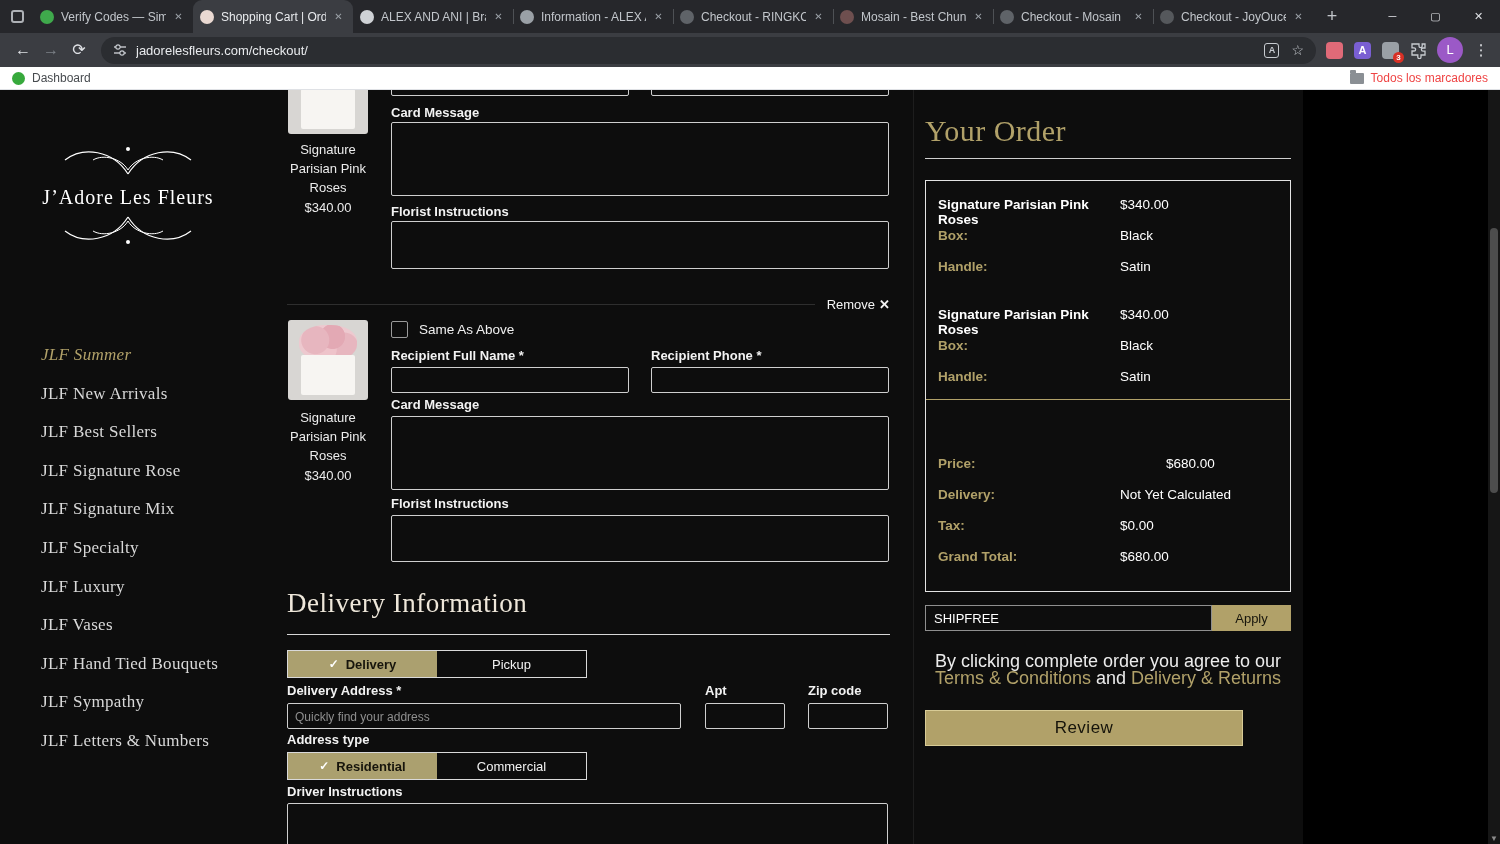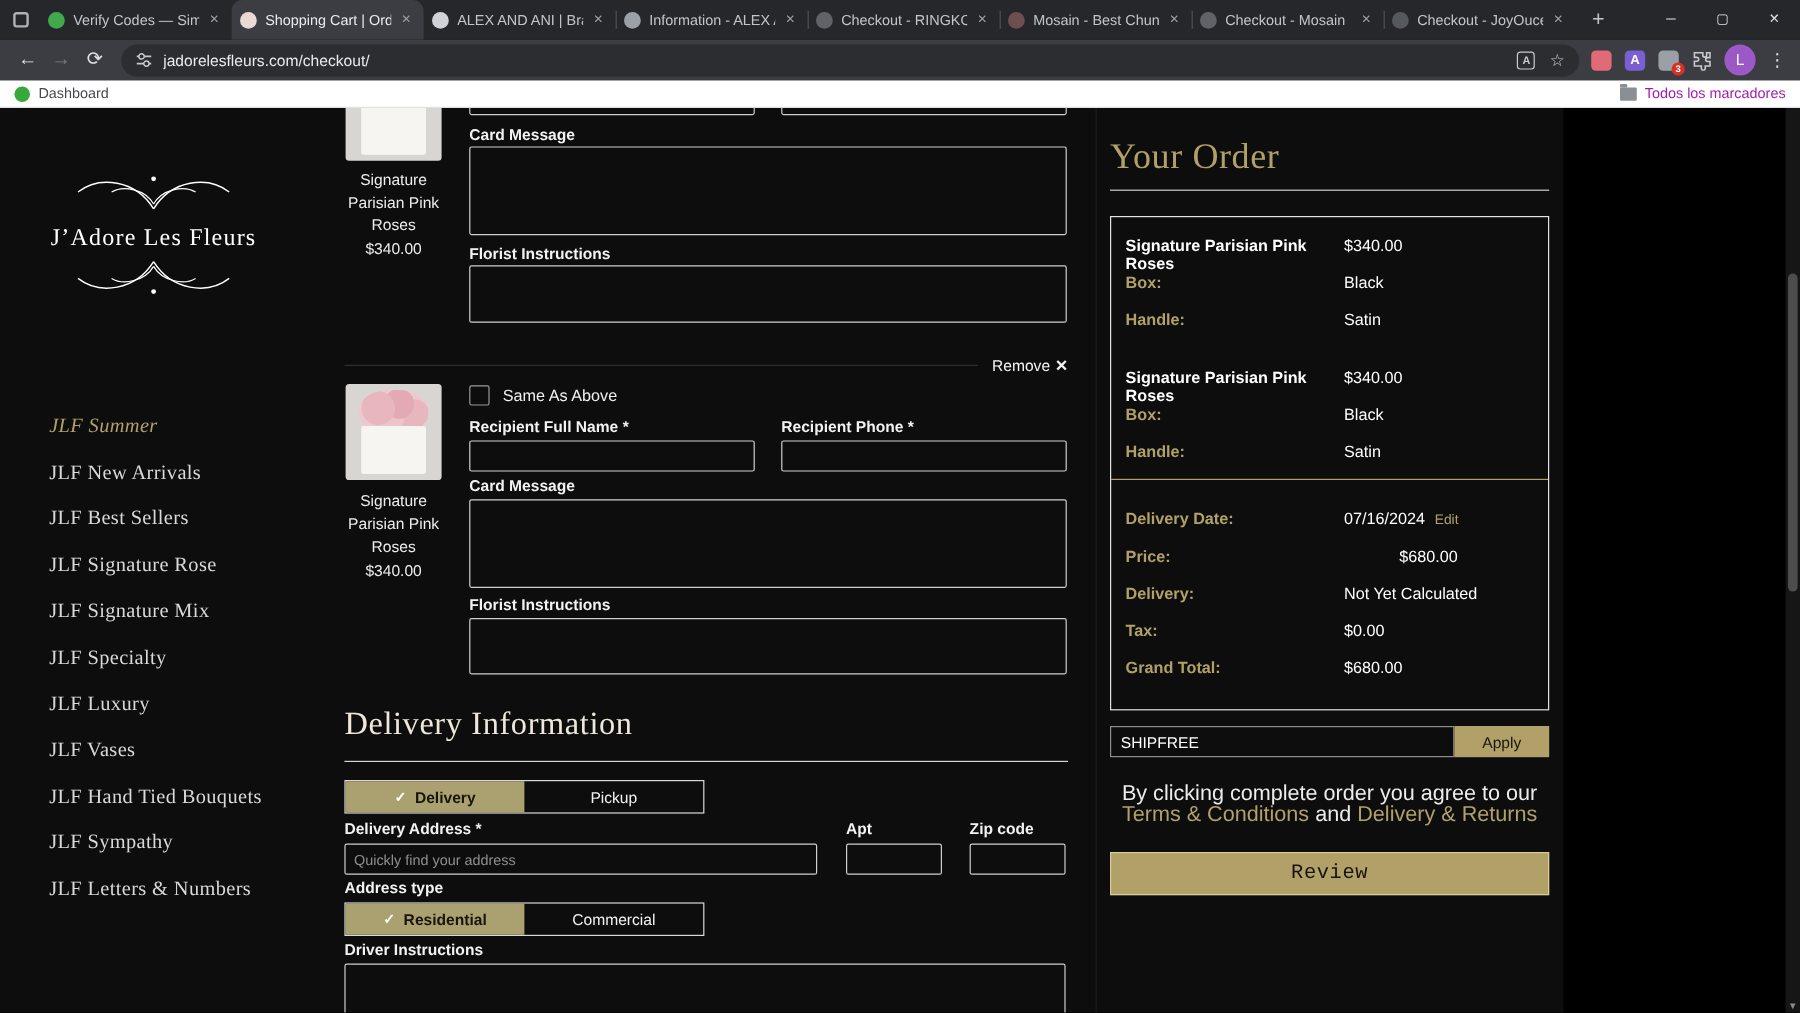--- a/index.html
+++ b/index.html
@@ -32,21 +32,21 @@
   .ext-cluster { display:flex; align-items:center; gap:11px; flex:none; margin-right:10px; }
   .ext { width:17px; height:17px; border-radius:4px; position:relative; }
   .ext.e1{background:#e06a78;} .ext.e2{background:#7a5fd3; color:#fff; font-size:11px; text-align:center; line-height:17px; font-weight:bold;}
   .ext.e3{background:#9aa0a6;}
   .badge { position:absolute; right:-5px; bottom:-4px; min-width:11px; height:11px; background:#d93025; color:#fff; font-size:8px; line-height:11px; border-radius:6px; text-align:center; padding:0 2px; font-weight:bold; }
   .avatar { width:26px; height:26px; border-radius:50%; background:#9b59c7; color:#fff; font-size:13px; line-height:26px; text-align:center; flex:none; margin-right:8px; }
   .menu-dots { color:#dfe1e5; font-size:15px; width:20px; text-align:center; flex:none; }
 
   .bookmarks { position:absolute; top:67px; left:0; width:100%; height:23px; background:#ffffff; border-bottom:1px solid #dfe1e5; display:flex; align-items:center; font-size:12px; color:#474b4f; padding:0 12px; }
   .bm-dot { width:13px; height:13px; border-radius:50%; background:#37a93c; margin-right:7px; flex:none; }
-  .bm-right { margin-left:auto; display:flex; align-items:center; gap:7px; color:#a21caf; }
+  .bm-right { margin-left:auto; display:flex; align-items:center; gap:7px; color:#ef4444; }
   .folder { width:14px; height:11px; background:#8a8f94; border-radius:1px; position:relative; }
   .folder::before { content:""; position:absolute; top:-3px; left:0; width:6px; height:3px; background:#8a8f94; border-radius:1px 1px 0 0; }
 
   
   .page { position:absolute; top:90px; left:0; width:1500px; height:754px; background:#000; overflow:hidden; }
   .content { position:absolute; left:0; top:0; width:1303px; height:754px; background:#0d0d0d; overflow:hidden; }
   .vsep { position:absolute; left:913px; top:0; width:1px; height:100%; background:#1d1d1d; }
 
   .scrollbar { position:absolute; right:0; top:0; width:12px; height:754px; background:#161616; }
   .scroll-thumb { position:absolute; left:2px; width:8px; top:138px; height:265px; background:#4d4d4d; border-radius:4px; }
@@ -98,21 +98,21 @@
   .orow .lbl { width:182px; flex:none; font-weight:bold; }
   .orow .val { color:#ffffff; }
   .lbl.gold { color:#b1a169; }
   .lbl.white { color:#ffffff; }
   .gold-divider { position:absolute; left:0; width:100%; height:1px; background:#b1a169; top:218px; }
   .edit-link { color:#b1a169; font-size:11.5px; margin-left:8px; cursor:pointer; }
   .coupon-input { position:absolute; top:515px; left:0; width:287px; height:26px; background:transparent; border:1px solid #8f8f8f; color:#fff; font-size:13px; padding:0 8px; font-family:"Liberation Sans",sans-serif; }
   .apply-btn { position:absolute; top:515px; left:287px; width:79px; height:26px; background:#b1a169; border:none; color:#17150c; font-size:13px; cursor:pointer; font-family:"Liberation Sans",sans-serif; }
   .agreement { position:absolute; top:563px; left:0; width:366px; text-align:center; font-size:18px; color:#ececec; line-height:17px; }
   .agreement a { color:#b1a169; text-decoration:none; cursor:pointer; }
-  .review-btn { position:absolute; top:620px; left:0; width:366px; height:36px; background:#b1a169; border:1px solid #d8cb96; color:#15130a; font-family:Liberation Mono, monospace; font-size:17px; display:flex; align-items:center; justify-content:center; cursor:pointer; letter-spacing:0.5px; }
+  .review-btn { position:absolute; top:620px; left:0; width:318px; height:36px; background:#b1a169; border:1px solid #d8cb96; color:#15130a; font-family:Liberation Sans, sans-serif; font-size:17px; display:flex; align-items:center; justify-content:center; cursor:pointer; letter-spacing:0.5px; }
 </style>
 </head>
 <body>
 
 <div id="window">
 
   <div class="tabstrip">
     <div class="tabsearch"></div>
 
     <div class="tab">
@@ -341,25 +341,20 @@
             <span class="lbl gold">Box:</span>
             <span class="val">Black</span>
           </div>
           <div class="orow" style="top:188px;">
             <span class="lbl gold">Handle:</span>
             <span class="val">Satin</span>
           </div>
 
           <div class="gold-divider"></div>
 
-          <div class="orow" style="top:244px;">
-            <span class="lbl gold">Delivery Date:</span>
-            <span class="val">07/16/2024</span>
-            <span class="edit-link">Edit</span>
-          </div>
           <div class="orow" style="top:275px;gap:46px;">
             <span class="lbl gold">Price:</span>
             <span class="val">$680.00</span>
           </div>
           <div class="orow" style="top:306px;">
             <span class="lbl gold">Delivery:</span>
             <span class="val">Not Yet Calculated</span>
           </div>
           <div class="orow" style="top:337px;">
             <span class="lbl gold">Tax:</span>

